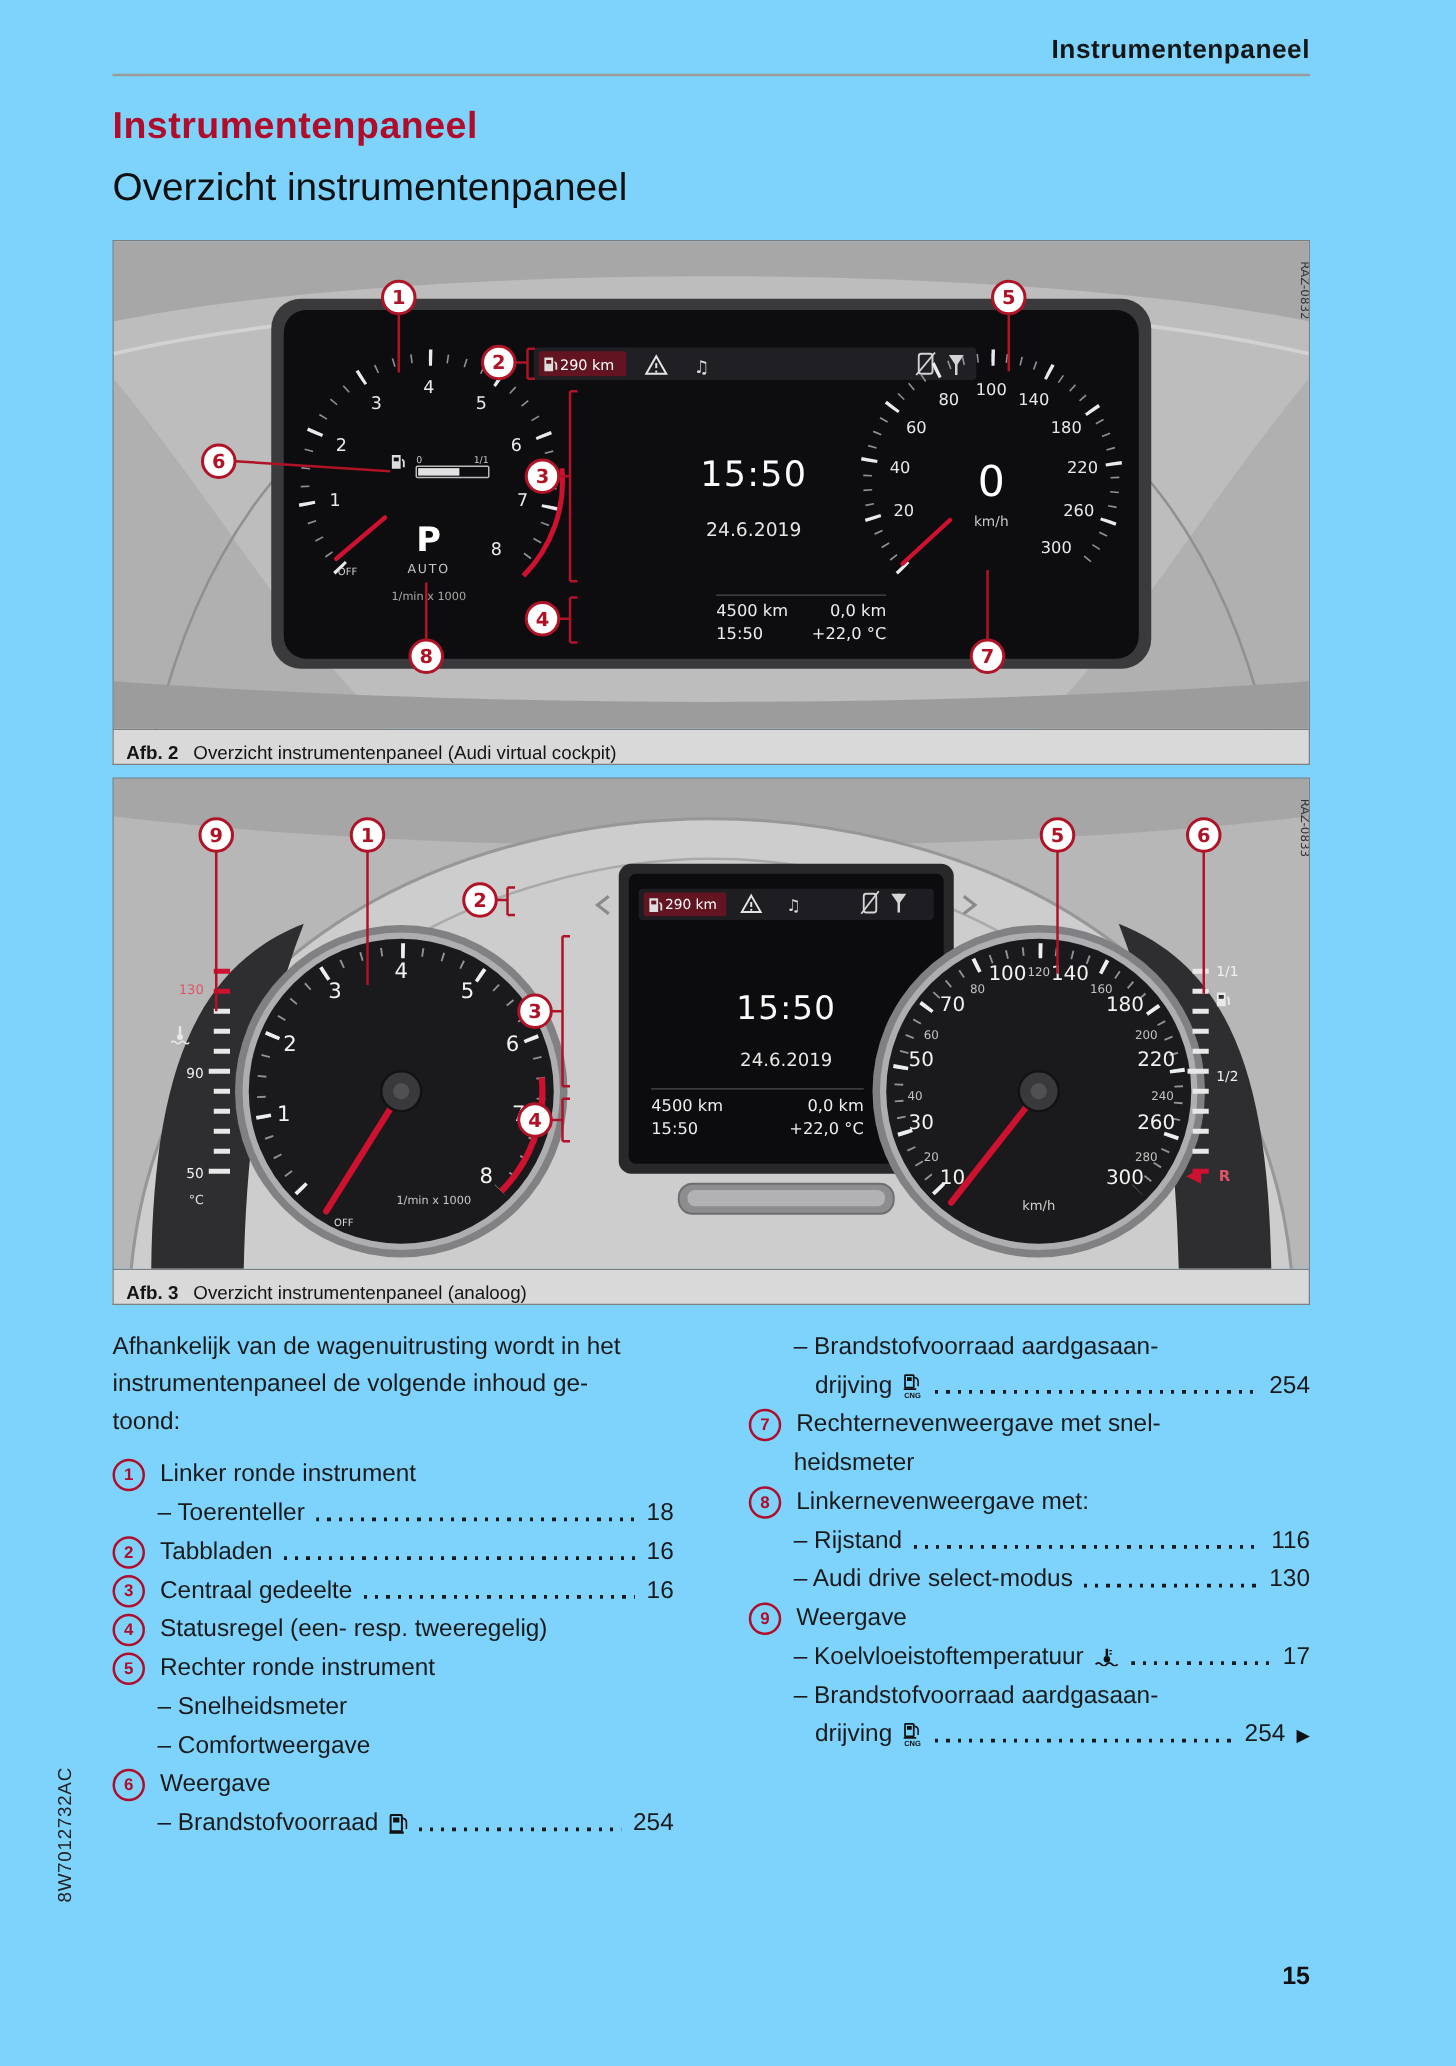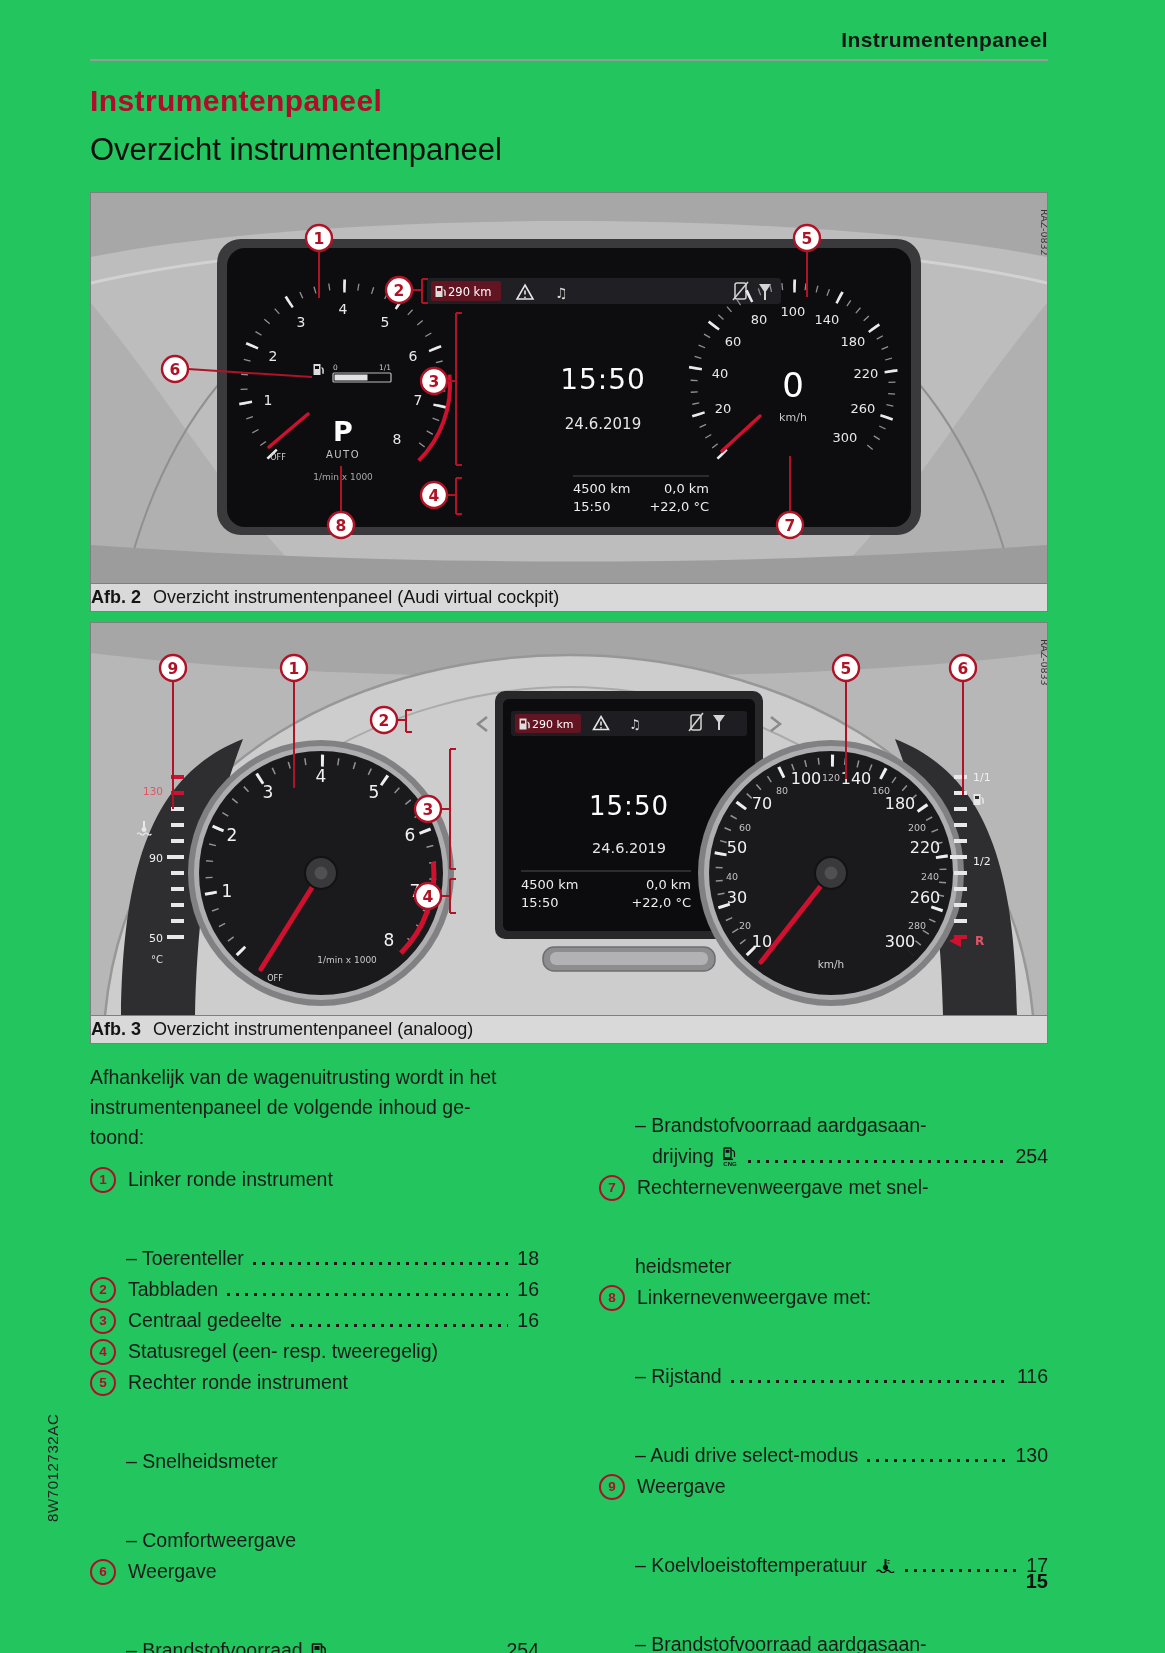--- a/index.html
+++ b/index.html
@@ -1,40 +1,40 @@
 <!DOCTYPE html>
 <html><head>
 <meta charset="utf-8">
 <style>
   html,body { margin:0; padding:0; background:#ffffff; }
   .page {
-    position:relative; width:1165px; height:1653px; background:#22c55e;
+    position:relative; width:1165px; height:1653px; background:#7dd3fc;
     font-family:"Liberation Sans", sans-serif; color:#1a1a1a; overflow:hidden;
   }
   .header-title { position:absolute; top:28px; right:117px; font-size:21px; font-weight:bold; letter-spacing:0.4px; color:#161616; }
   .header-rule { position:absolute; top:59px; left:90px; right:117px; border-top:2px solid #9a9a9a; }
   .sec-title { position:absolute; top:84px; left:90px; font-size:30px; font-weight:bold; color:#b00d2a; letter-spacing:0.4px; }
   .sec-subtitle { position:absolute; top:132px; left:90px; font-size:31px; font-weight:normal; color:#101010; }
 
   .figure { position:absolute; left:90px; width:958px; }
   #fig2 { top:192px; } #fig3 { top:622px; }
   .figure svg { display:block; border:1px solid #7f7f7f; font-family:"DejaVu Sans", sans-serif; }
   .fig-caption { height:27px; background:#d9d9d9; border:1px solid #7f7f7f; border-top:none;
-    display:flex; align-items:center; font-size:18px; color:#141414; }
+    display:flex; align-items:flex-end; padding-left:10px; font-size:15px; color:#141414; }
   .fig-caption b { font-weight:bold; margin-right:12px; }
 
   .legend { position:absolute; top:1062px; left:90px; width:958px;
     display:grid; grid-template-columns:1fr 1fr; column-gap:60px; font-size:19.5px; }
   .intro { margin-bottom:12px; }
   .intro-line { line-height:30px; }
   .lrow { display:flex; align-items:center; min-height:31px; }
   .lrow .cnum { width:22px; height:22px; border:2px solid #b00d2a; border-radius:50%; color:#b00d2a;
     font-size:13.5px; font-weight:bold; display:flex; align-items:center; justify-content:center;
     margin-right:12px; flex:0 0 auto; }
-  .lrow.sub { padding-left:36px;margin-top:48px; }
+  .lrow.sub { padding-left:36px; }
   .lrow.sub2 { padding-left:53px; }
   .lrow .txt { white-space:nowrap; }
   .lrow .leader { flex:1 1 auto; min-width:16px; height:3px; margin:0 9px; align-self:flex-end; margin-bottom:9px;
     background-image:repeating-linear-gradient(to right, #1a1a1a 0 2.6px, transparent 2.6px 9px); }
   .lrow .pg { flex:0 0 auto; }
   .icon-inline { margin-left:8px; flex:0 0 auto; }
   .cont-arrow { margin-left:9px; font-size:14px; color:#111; }
   .doc-code { position:absolute; left:44px; top:1522px; transform:rotate(-90deg); transform-origin:left top;
     font-size:15px; color:#222; letter-spacing:0.6px; white-space:nowrap; }
   .page-number { position:absolute; top:1570px; right:117px; font-size:20px; font-weight:bold; color:#111; }

